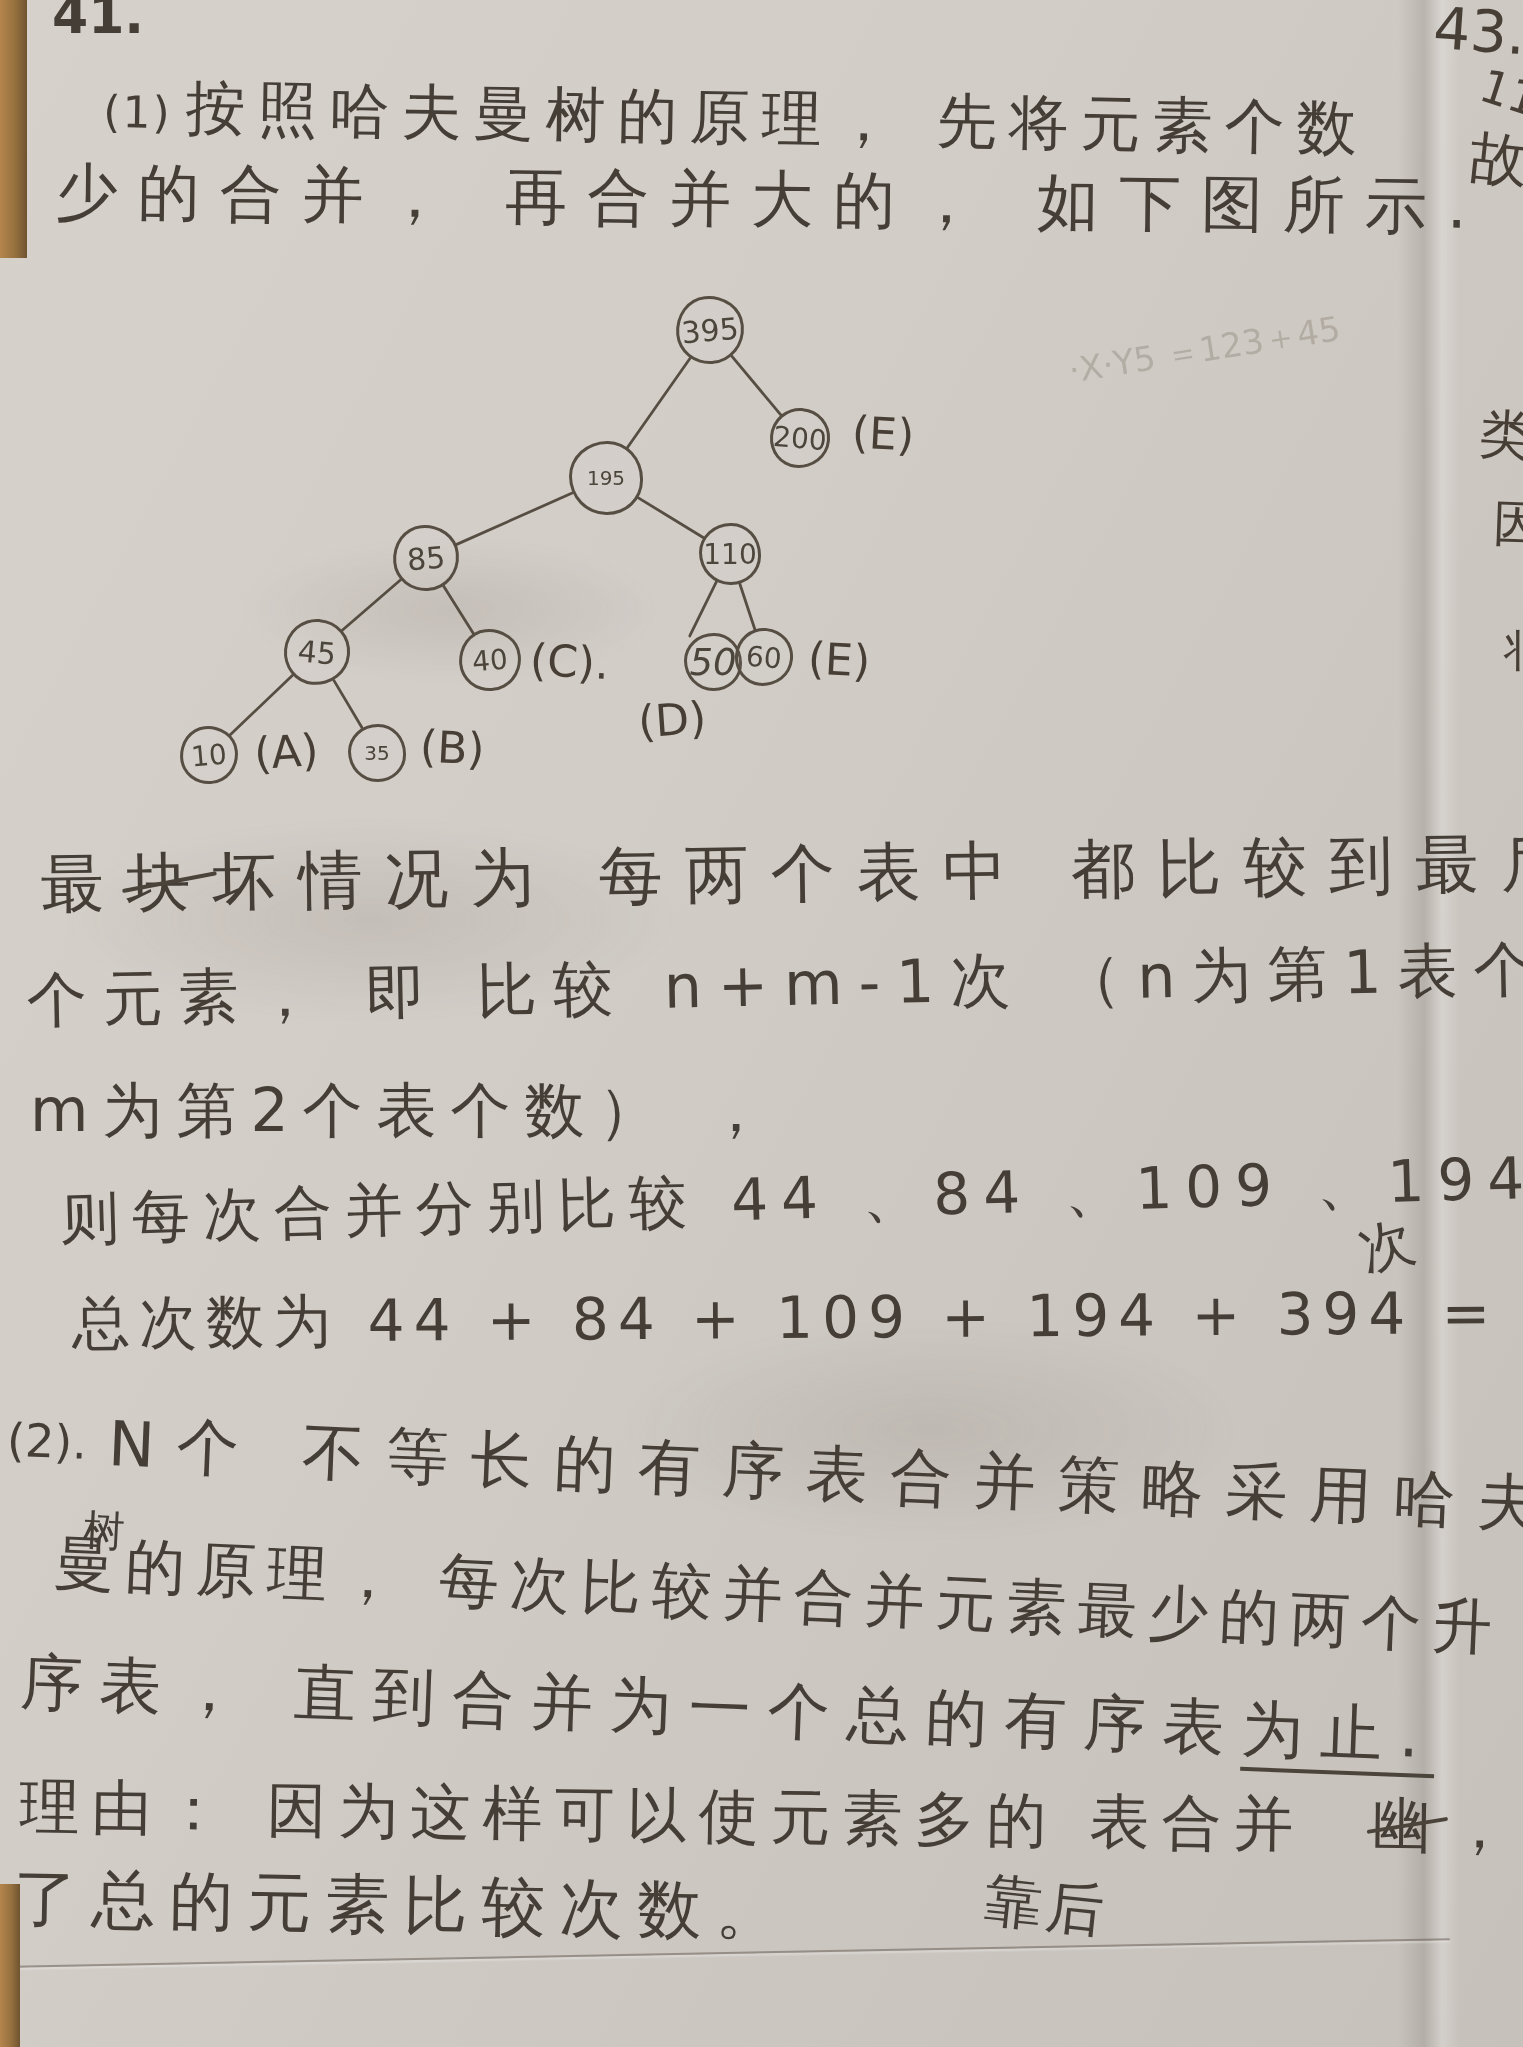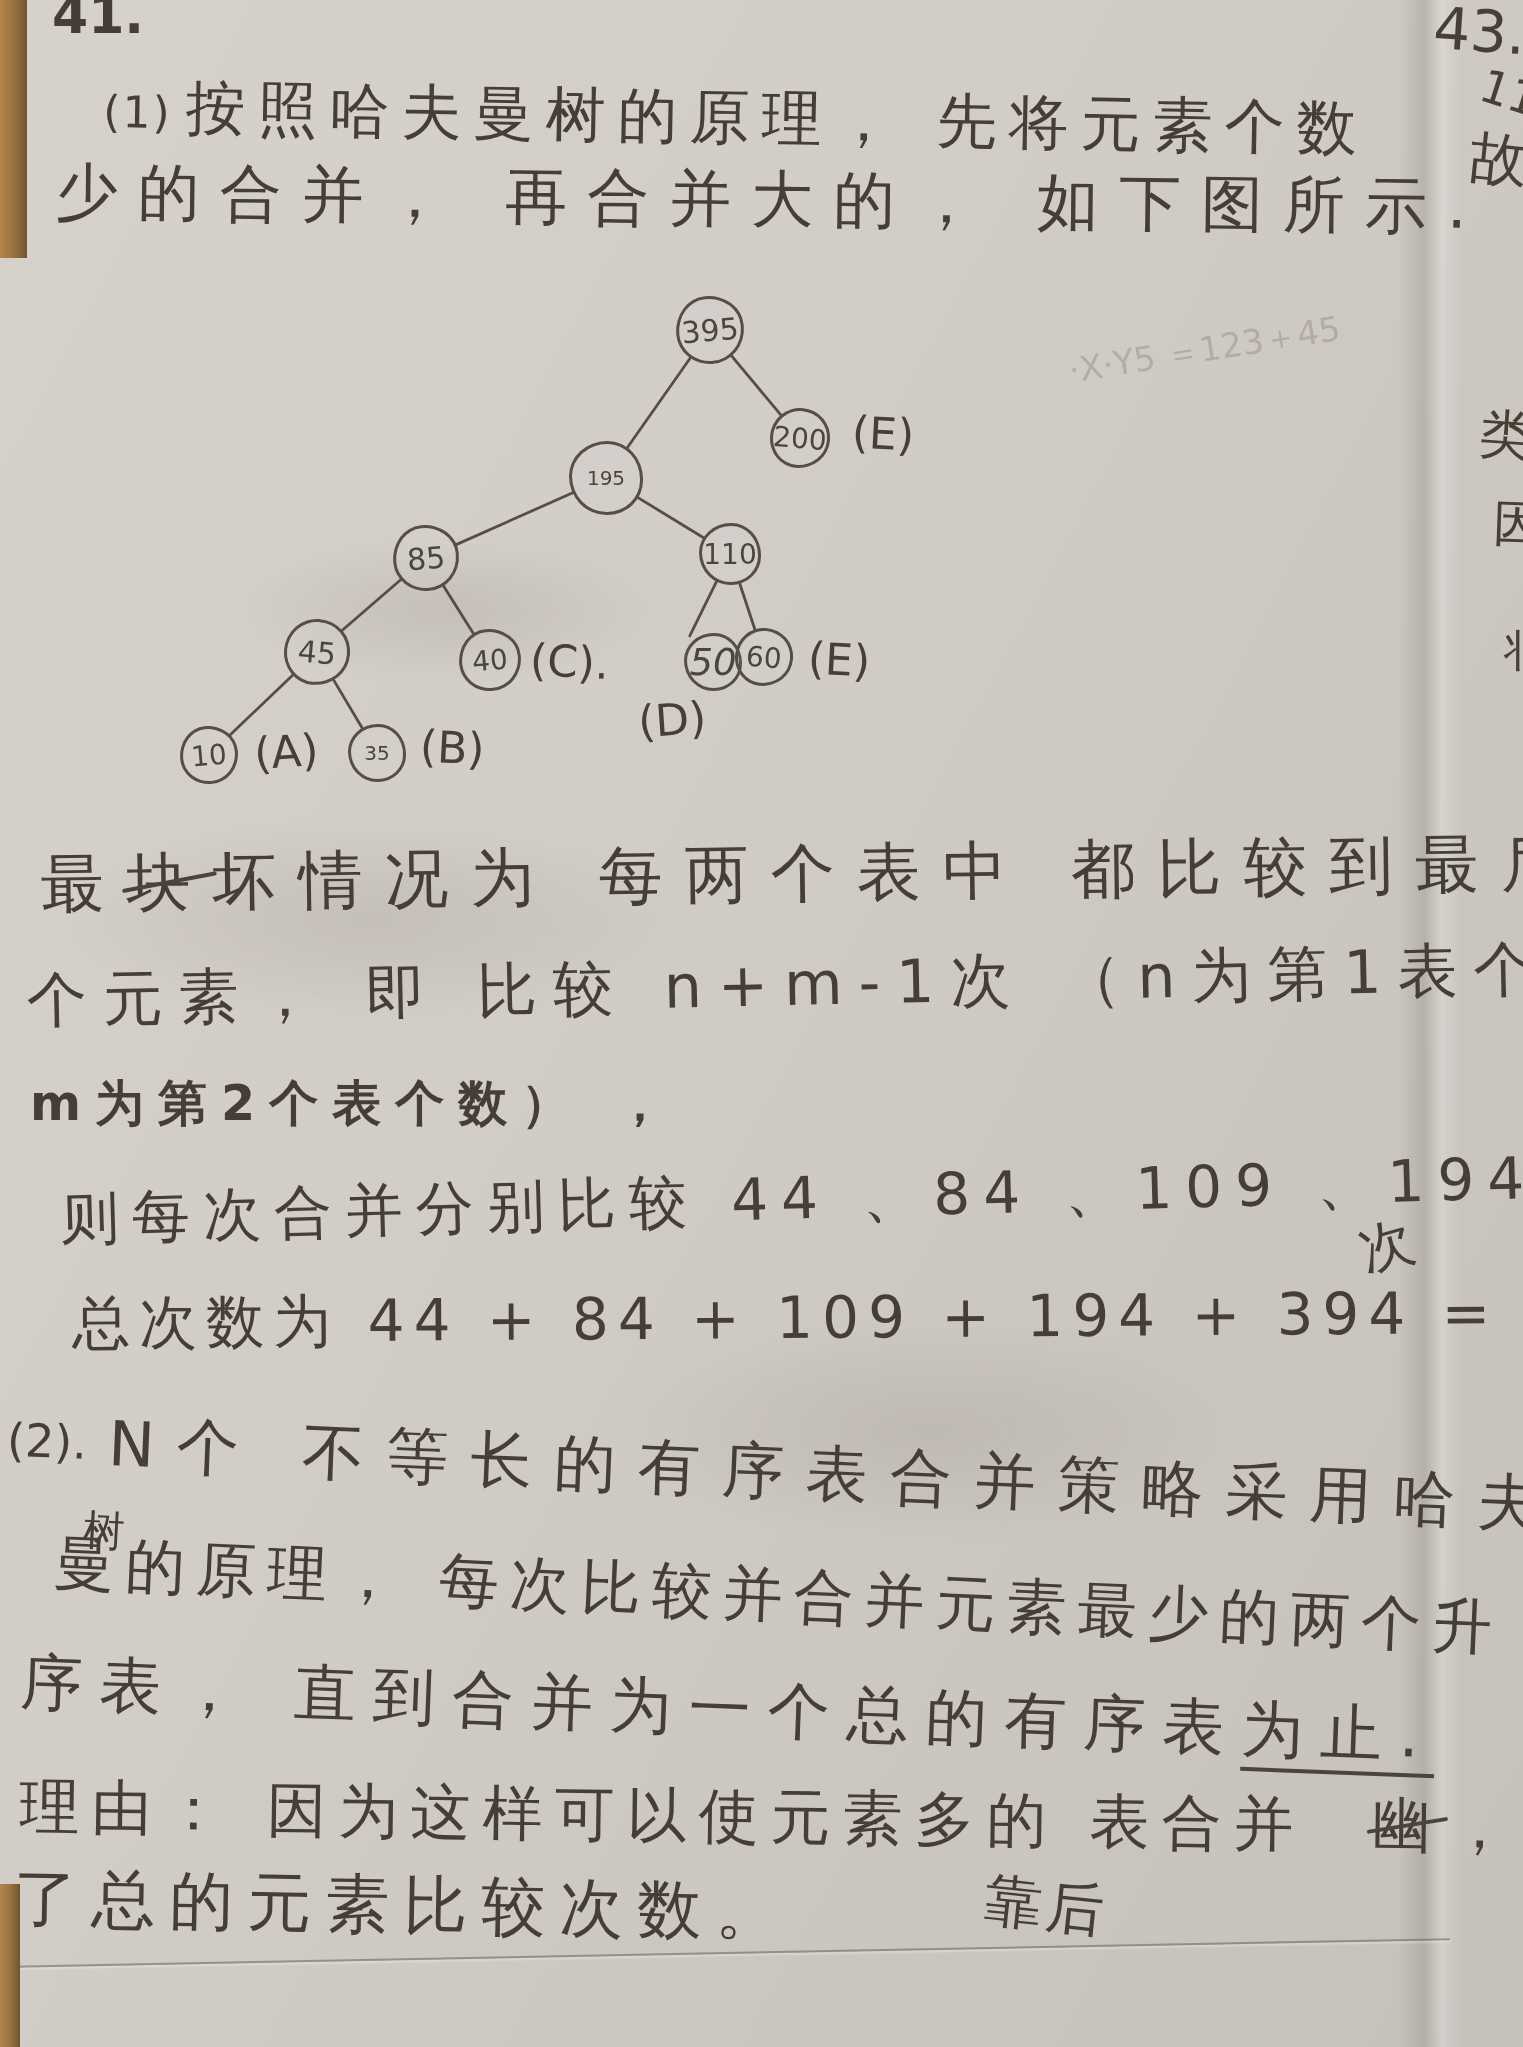--- a/index.html
+++ b/index.html
@@ -76,21 +76,21 @@
         <div class="node-tag" style="left: 254px; top: 726px; font-size: 44px; transform: rotate(-4deg);">(A)</div>
         <div class="tree-node" style="left: 348px; top: 724px; width: 52px; height: 52px; border-radius: 52% 48% 49% 51% / 48% 52% 47% 53%; font-size: 20px; transform: rotate(0deg);">35</div>
         <div class="node-tag" style="left: 420px; top: 722px; font-size: 44px; transform: rotate(3deg);">(B)</div>
       </div>
   </div>
 
   <div class="hw" style="left:40px;top:848px;font-size:64px;letter-spacing:22px;transform:rotate(-0.8deg);">
     <span>最</span><span class="struck">块</span><span>坏情况为 每两个表中 都比较到最后一</span>
   </div>
   <div class="hw" style="left:26px;top:966px;font-size:60px;letter-spacing:16px;transform:rotate(-1.2deg);">个元素， 即 比较 n+m-1次 （n为第1表个数，</div>
-  <div class="hw" style="left:30px;top:1076px;font-size:49px;letter-spacing:14px;font-weight:bold;">m为第2个表个数） ，</div>
+  <div class="hw" style="left:30px;top:1076px;font-size:60px;letter-spacing:14px;">m为第2个表个数） ，</div>
 
   <div class="hw" style="left:60px;top:1186px;font-size:58px;letter-spacing:13px;transform:rotate(-1.6deg);">则每次合并分别比较 44 、84 、109 、194、394</div>
   <div class="hw" style="left:1352px;top:1224px;font-size:54px;transform:rotate(-16deg);">次</div>
   <div class="hw" style="left:72px;top:1290px;font-size:58px;letter-spacing:9px;transform:rotate(-0.4deg);">总次数为 44 + 84 + 109 + 194 + 394 = 825次</div>
 
   <div class="hw" style="left:8px;top:1414px;font-size:46px;transform:rotate(2deg);">(2).</div>
   <div class="hw" style="left:110px;top:1408px;font-size:62px;letter-spacing:22px;transform:rotate(2.4deg);">N个 不等长的有序表合并策略采用哈夫</div>
   <div class="hw" style="left:84px;top:1506px;font-size:42px;transform:rotate(3deg);">树</div>
   <div class="hw" style="left:56px;top:1528px;font-size:60px;letter-spacing:11px;transform:rotate(2.6deg);">曼的原理， 每次比较并合并元素最少的两个升</div>
   <div class="hw" style="left:22px;top:1646px;font-size:62px;letter-spacing:17px;transform:rotate(2.2deg);">

